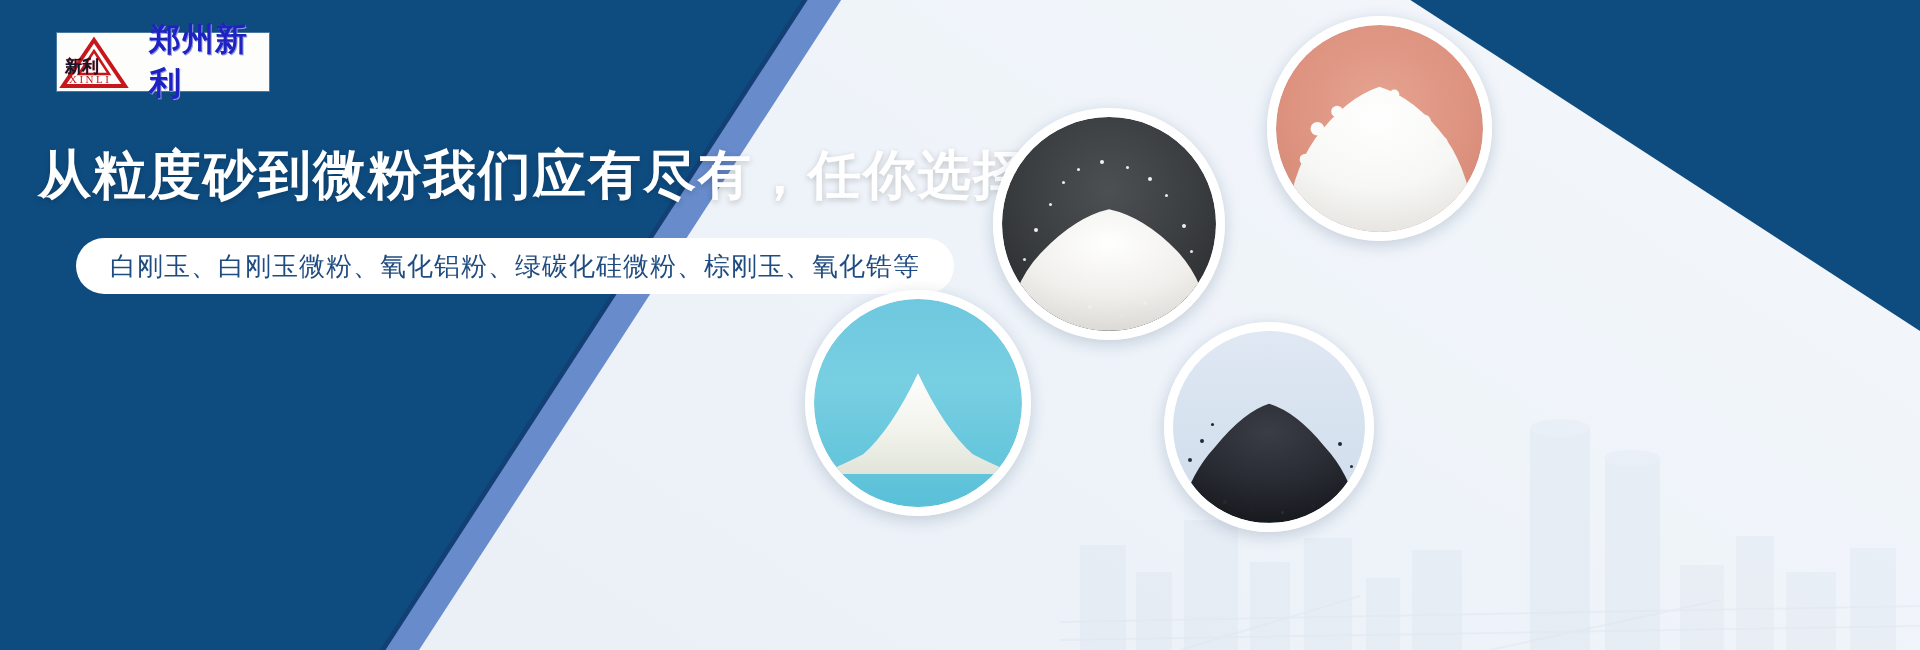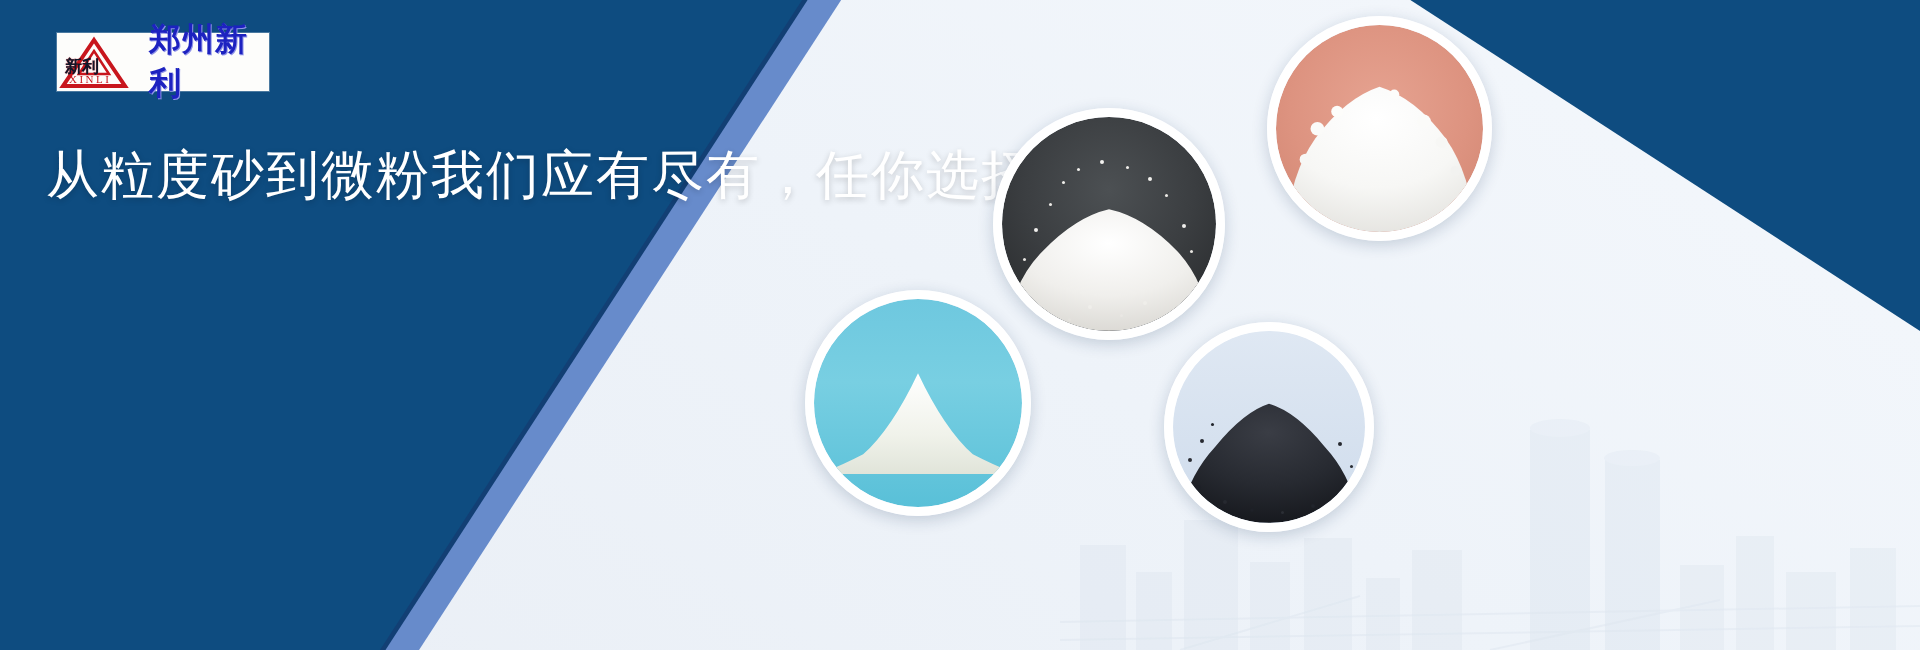--- a/index.html
+++ b/index.html
@@ -79,22 +79,22 @@
   }
   .logo-text{
     font-size:32px;font-weight:bold;color:#1d22c0;
     letter-spacing:1px;margin-left:18px;
     font-family:Liberation Sans, sans-serif;
     text-shadow:1px 1px 0 #8f93e8;
   }
 
   
   .headline{
-    position:absolute;left:46px;top:140px;
-    font-size:53px;font-weight:normal;color:#ffffff;
+    position:absolute;left:38px;top:140px;
+    font-size:53px;font-weight:bold;color:#ffffff;
     letter-spacing:2px;white-space:nowrap;
     font-family:"DejaVu Sans","Liberation Sans",sans-serif;
     text-shadow:0 2px 6px rgba(0,0,0,.20);
   }
 
   
   .pill{
     position:absolute;left:76px;top:238px;
     height:56px;min-width:680px;
     background:#ffffff;border-radius:30px;
@@ -201,20 +201,23 @@
         <path d="M37 17 L52 40 L22 40 Z" fill="none" stroke="#c8161d" stroke-width="2.5"></path>
       </svg>
       <span class="logo-cn">新利</span>
       <span class="logo-en">XINLI</span>
     </div>
     <span class="logo-text">郑州新利</span>
   </div>
 
   <div class="headline">从粒度砂到微粉我们应有尽有，任你选择</div>
 
+  <div class="pill">
+    <span class="pill-text">白刚玉、白刚玉微粉、氧化铝粉、绿碳化硅微粉、棕刚玉、氧化锆等</span>
+  </div>
 
 
   <div class="circle" id="circle-white-grit">
     <div class="inner">
       <div class="mound" style="height:62%;">
         <svg viewBox="0 0 220 140" preserveAspectRatio="none">
           <defs>
             <radialGradient id="gW" cx="50%" cy="28%" r="78%">
               <stop offset="0%" stop-color="#ffffff"></stop>
               <stop offset="55%" stop-color="#f0efec"></stop>

